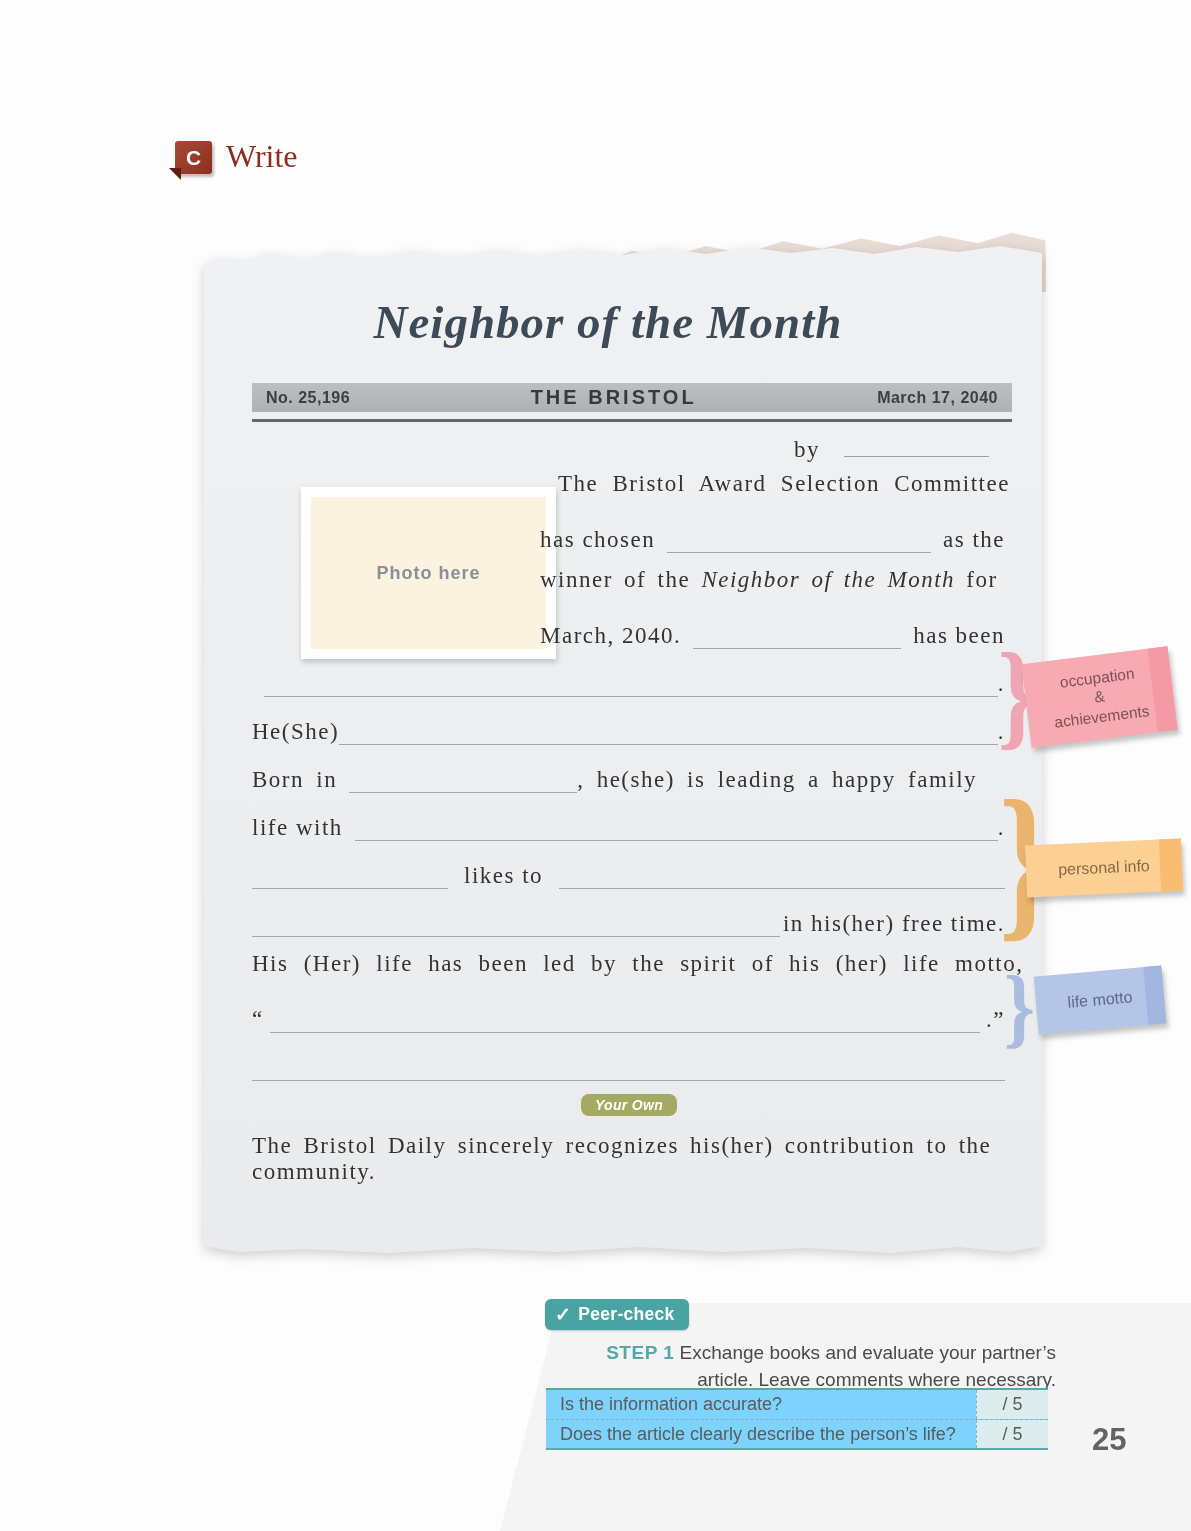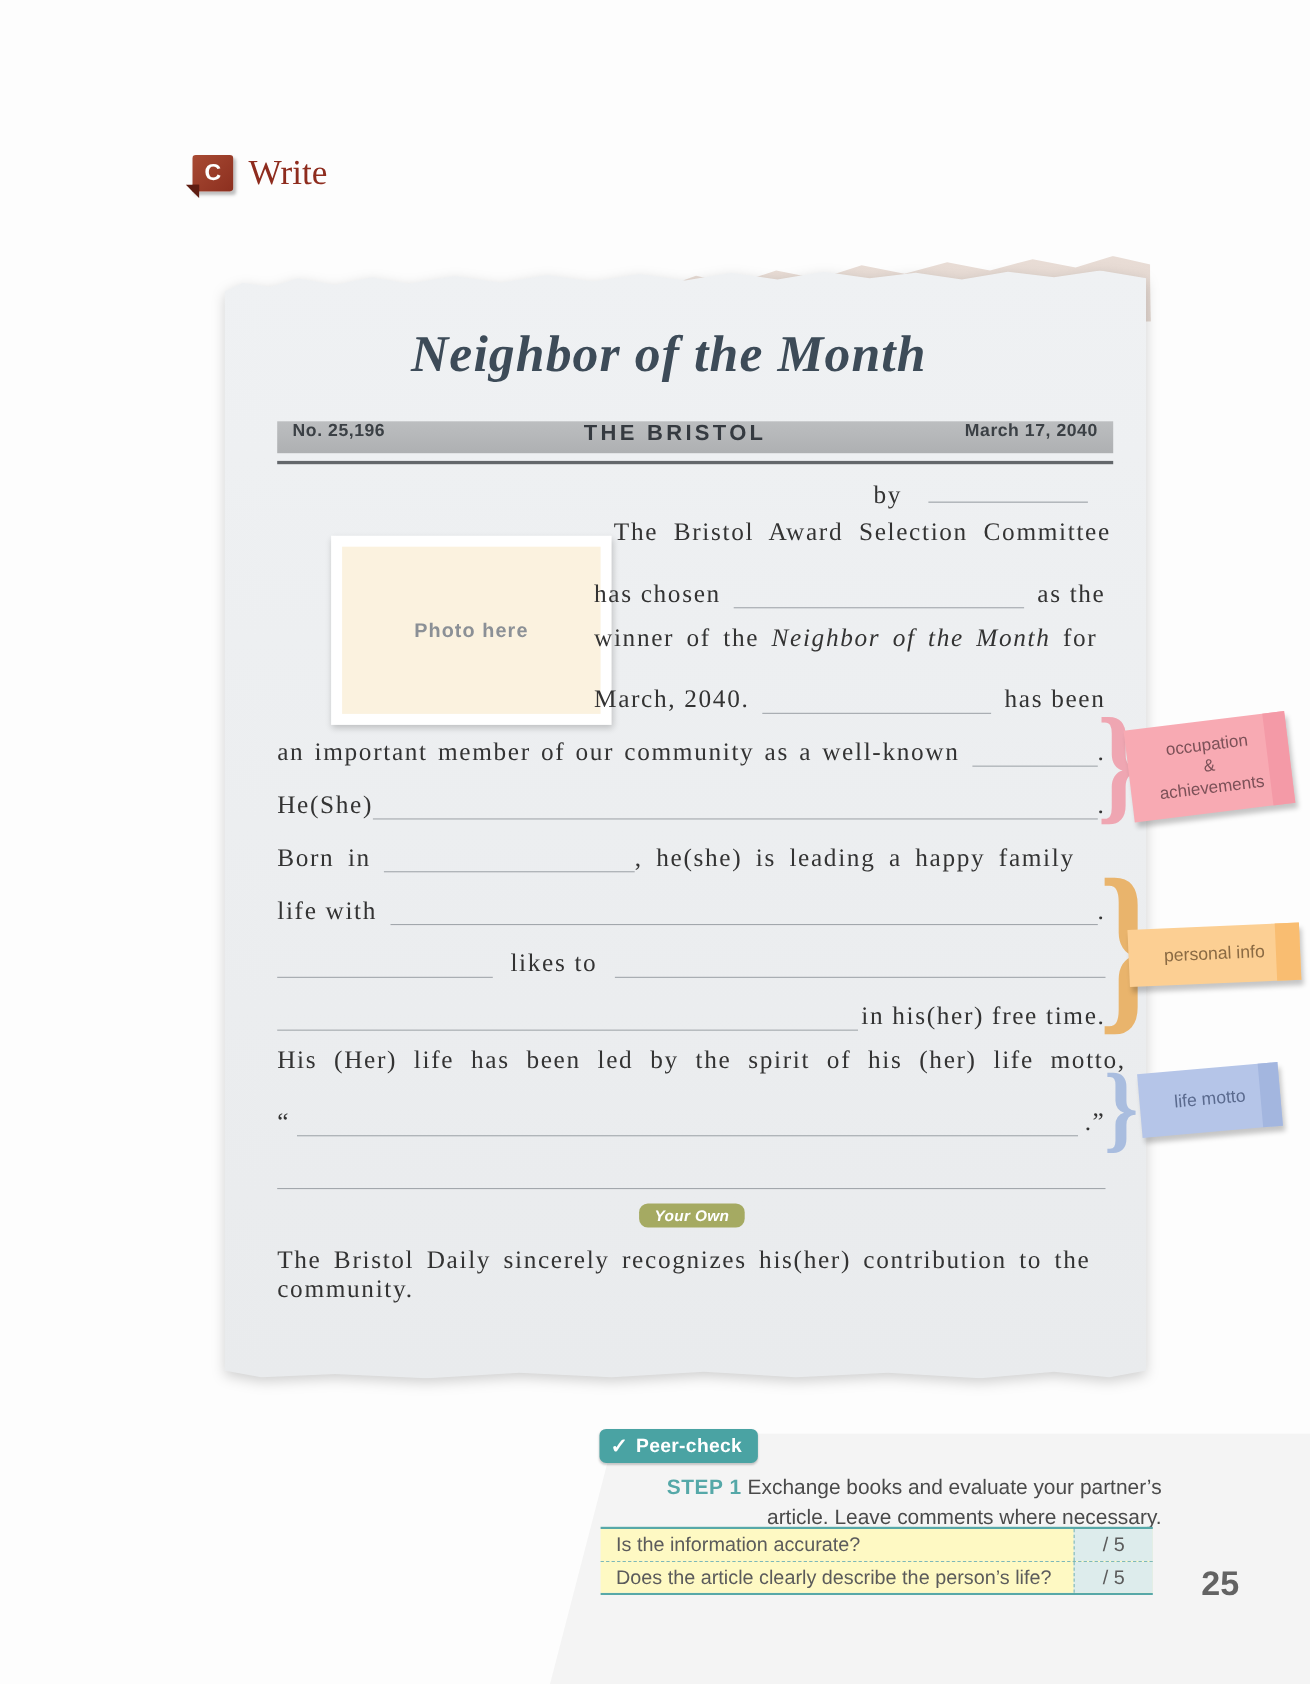--- a/index.html
+++ b/index.html
@@ -46,21 +46,21 @@
   }
 
   .masthead {
     position:absolute; left:0; right:30px; top:52px; text-align:center;
     font-family:"Liberation Serif", serif; font-style:italic; font-weight:bold;
     font-size:47px; color:#3d4b58; letter-spacing:1px;
   }
   .np-bar {
     position:absolute; left:48px; top:140px; width:760px; height:29px;
     background:linear-gradient(#bcbec0,#aeb0b2);
-    display:flex; align-items:flex-start; justify-content:space-between;
+    display:flex; align-items:center; justify-content:space-between;
     padding:0 14px; color:#3b4045;
   }
   .np-bar .no   { font-size:16px; font-weight:bold; letter-spacing:0.5px; }
   .np-bar .name { font-size:20px; font-weight:bold; letter-spacing:3px; color:#353a40; }
   .np-bar .date { font-size:16px; font-weight:bold; letter-spacing:0.5px; }
   .np-rule { position:absolute; left:48px; top:176px; width:760px; height:3px; background:#63676b; }
 
   .byline {
     position:absolute; left:590px; top:194px; width:195px;
     font-family:"Liberation Serif", serif; font-size:20px; color:#4d4d4d;
@@ -132,21 +132,21 @@
     color:#ffffff; font-weight:bold; font-size:17.5px; letter-spacing:0.3px;
     box-shadow:0 1px 2px rgba(0,0,0,0.2);
   }
   .pc-badge .check { font-size:19px; font-weight:bold; color:#fff; }
   .pc-step { position:absolute; left:546px; width:510px; font-size:19px; color:#4a4a4a; line-height:1.4; }
   .step-label { color:#55a8a8; font-weight:bold; letter-spacing:0.5px; }
   .pc-table {
     position:absolute; left:546px; top:1388px; width:502px;
     border-top:2.5px solid #57a8a8; border-bottom:2.5px solid #57a8a8;
   }
-  .pc-row { display:flex; height:29px; background:#fef9c3; }
+  .pc-row { display:flex; height:29px; background:#7dd3fc; }
   .pc-row + .pc-row { border-top:1.5px dashed #7db8b8;justify-content:flex-end; }
   .pc-q {
     flex:1; display:flex; align-items:center; padding-left:14px;
     color:#5b5b5b; font-size:18px;
   }
   .pc-score {
     width:72px; background:#ddecec; border-left:1.5px dashed #7db8b8;
     display:flex; align-items:center; justify-content:center;
     color:#5b5b5b; font-size:18px;
   }
@@ -204,21 +204,20 @@
         </div>
         <div class="tline">
           <span class="txt">March, 2040.</span>
           <span class="blank grow" style="margin:0 12px;"></span>
           <span class="txt">has been</span>
         </div>
       </div>
 
       <div class="full-block art">
         <div class="tline" style="word-spacing:2px;">
-          <span class="txt">an important member of our community as a well-known</span>
           <span class="blank grow" style="margin-left:12px;"></span>
           <span class="txt">.</span>
         </div>
         <div class="tline">
           <span class="txt">He(She)</span>
           <span class="blank grow"></span>
           <span class="txt">.</span>
         </div>
         <div class="tline" style="word-spacing:5px;">
           <span class="txt">Born in</span>

